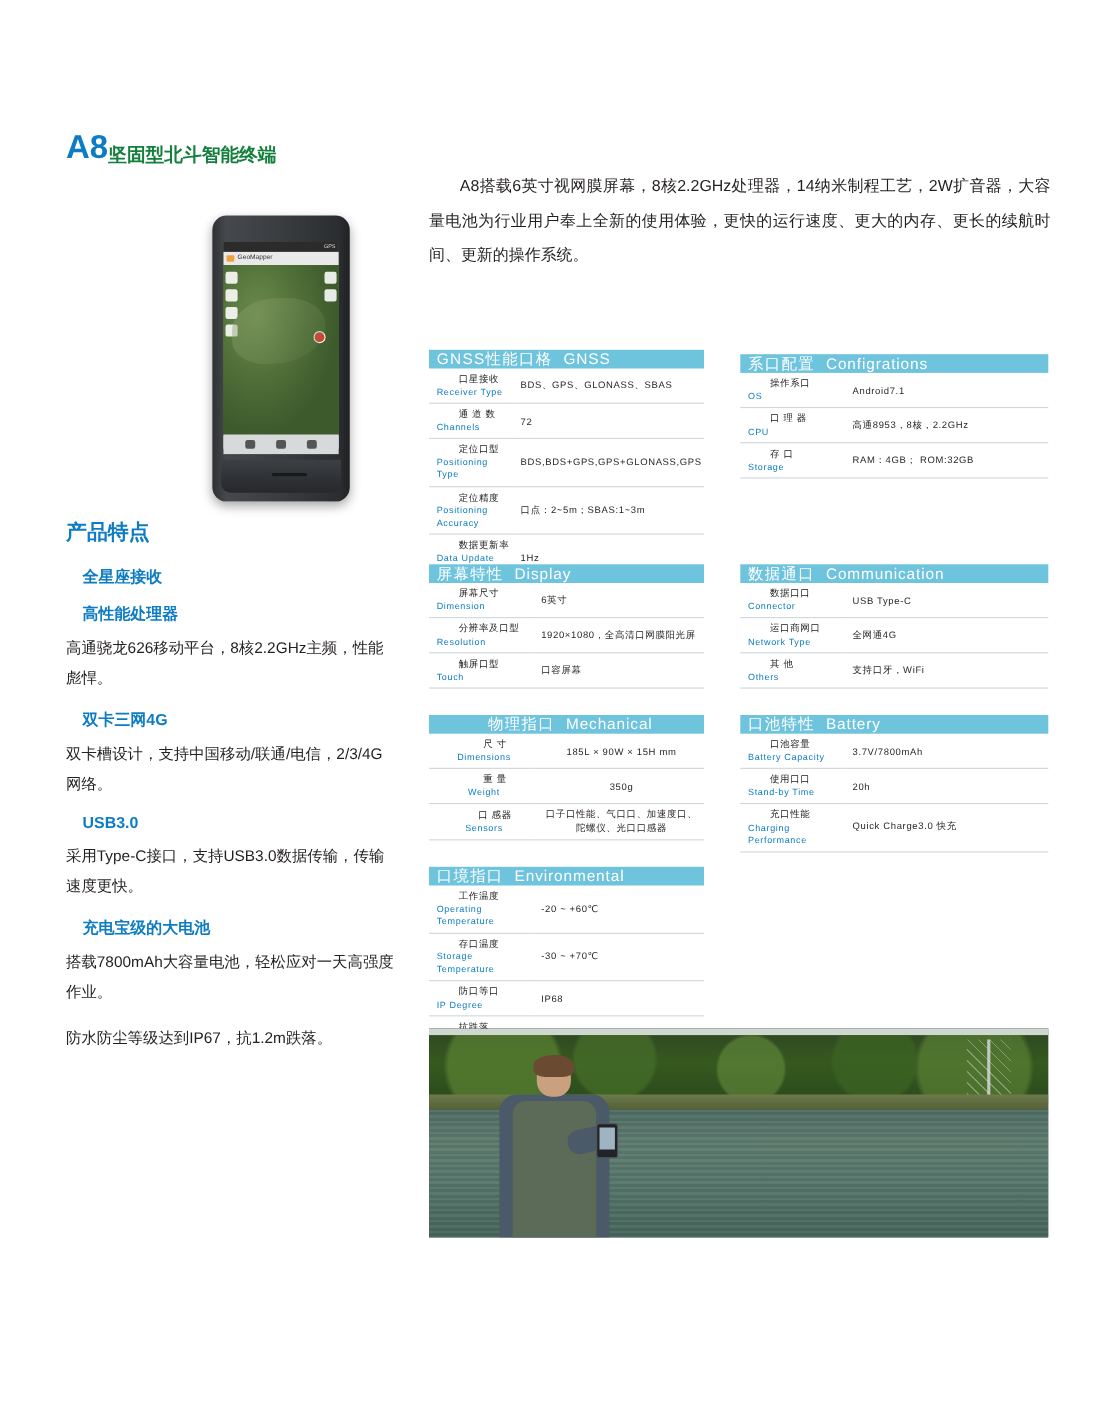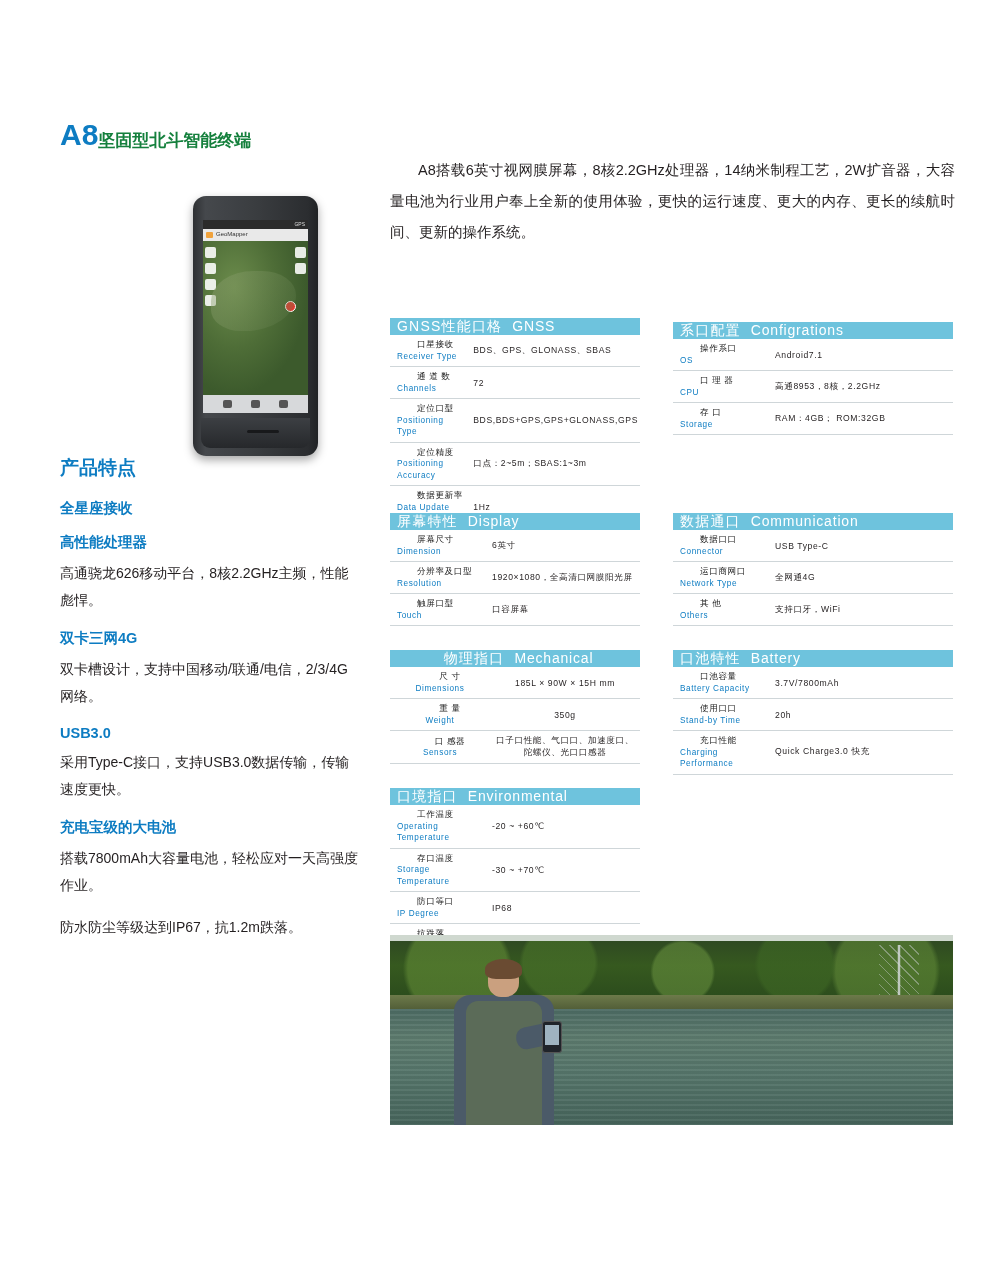--- a/index.html
+++ b/index.html
@@ -58,24 +58,24 @@
   .device .navbar .b{position:absolute;top:5px;width:9px;height:8px;background:#555;border-radius:2px;}
   .device .btmbar{position:absolute;left:0;top:176px;width:100%;height:12px;background:#e5e7e8;}
   .device .btmbar .k{position:absolute;top:2.5px;width:14px;height:7px;background:#7b7f83;border-radius:1px;}
   .device .bottom{
     position:absolute;left:8px;bottom:8px;width:109px;height:30px;
     background:linear-gradient(180deg,#3c3f43,#26282b);border-radius:0 0 9px 9px;
   }
   .device .speaker{position:absolute;left:46px;top:12px;width:32px;height:3px;background:#18191b;border-radius:2px;}
 
   
-  .features{position:absolute;left:60px;top:455px;width:300px;}
+  .features{position:absolute;left:60px;top:471px;width:300px;}
   .features h2{font-size:19px;color:#0d7cc2;margin:0 0 18px 0;font-weight:bold;}
   .feat{margin-bottom:15px;}
-  .feat h3{font-size:14.5px;color:#0d7cc2;margin:0 0 8px 0;font-weight:bold;}
+  .feat h3{font-size:14.5px;color:#0d7cc2;margin:0 0 8px 15px;font-weight:bold;}
   .feat p{font-size:14px;line-height:27px;margin:0;color:#231f20;}
 
   
   .spec{position:absolute;}
   .spec .hd{
     height:17px;line-height:17px;color:#ffffff;font-size:14px;
     background:#6ec3dd;padding-left:7px;letter-spacing:.5px;
   }
   .spec .hd .cn{letter-spacing:1.2px;}
   .spec .hd .en{margin-left:10px;letter-spacing:.8px;}

